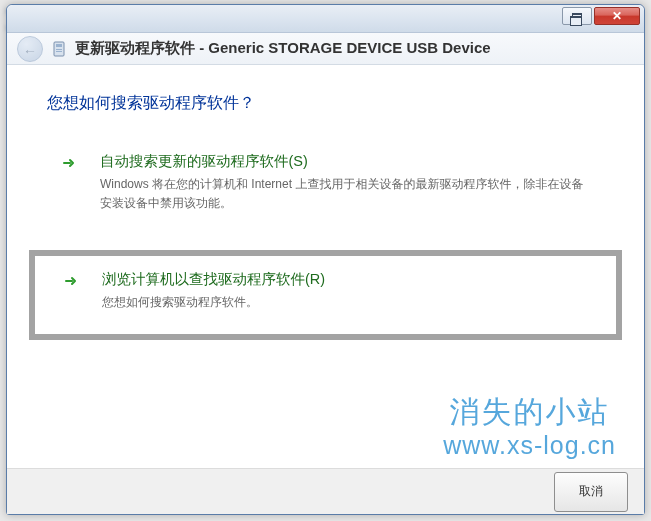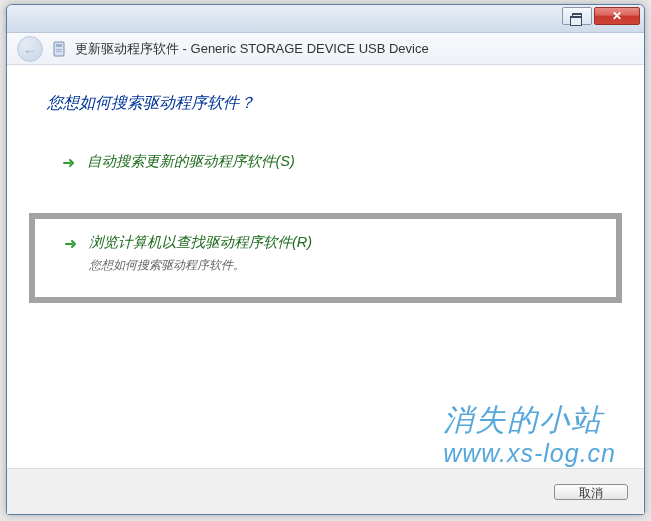--- a/index.html
+++ b/index.html
@@ -96,39 +96,39 @@
       opacity: 0.55;
     }
     .device-icon {
       width: 16px;
       height: 16px;
       display: flex;
       align-items: center;
       justify-content: center;
     }
     .header-title {
-      font-size: 13px;
+      font-size: 15px;
       color: #333;
+      font-weight: bold;
     }
     .content {
       flex: 1;
       padding: 28px 40px 28px 40px;
       position: relative;
-      font-style: italic;
     }
     .heading {
       font-size: 16px;
       color: #003399;
       margin-bottom: 28px;
     }
     .option {
       padding: 10px 14px 14px 14px;
       display: flex;
       align-items: flex-start;
-      gap: 10px;
+      gap: 23px;
       margin-bottom: 24px;
       cursor: pointer;
     }
     .option.highlighted {
       border: 6px solid #a3a3a3;
       margin-left: -18px;
       margin-right: -18px;
       padding: 14px 28px 22px 28px;
     }
     .arrow-icon {
@@ -150,35 +150,35 @@
       height: 46px;
       background: #f0f0f0;
       border-top: 1px solid #dcdcdc;
       display: flex;
       justify-content: flex-end;
       align-items: center;
       padding: 0 16px;
     }
     .btn {
       min-width: 74px;
-      height: 16px;
+      height: 40px;
       border: 1px solid #8e8e8e;
       border-radius: 3px;
       background: linear-gradient(to bottom, #fdfdfd, #e6e6e6);
       font-size: 12px;
       color: #333;
       padding: 0 14px;
       cursor: pointer;
       font-family: inherit;
     }
     .watermark {
       position: absolute;
       right: 28px;
-      bottom: 0;
-      text-align: left;
+      bottom: 8px;
+      text-align: center;
       pointer-events: none;
     }
     .watermark .w1 {
       font-family: "KaiTi","STKaiti",serif;
       font-size: 30px;
       color: #56a7dc;
       text-shadow: 1px 1px 0 #fff;
       letter-spacing: 2px;
     }
     .watermark .w2 {
@@ -234,20 +234,21 @@
     <div class="heading">您想如何搜索驱动程序软件？</div>
 
     <div class="option">
       <span class="arrow-icon">
         <svg width="16" height="16" viewBox="0 0 16 16">
           <path d="M3 8 L9 8 M9 5 L12 8 L9 11" stroke="#2e9c2e" stroke-width="2" fill="none" stroke-linecap="round" stroke-linejoin="round"></path>
         </svg>
       </span>
       <div class="option-body">
         <div class="option-title">自动搜索更新的驱动程序软件(S)</div>
+        <div class="option-desc">Windows 将在您的计算机和 Internet 上查找用于相关设备的最新驱动程序软件，除非在设备安装设备中禁用该功能。</div>
       </div>
     </div>
 
     <div class="option highlighted">
       <span class="arrow-icon">
         <svg width="16" height="16" viewBox="0 0 16 16">
           <path d="M3 8 L9 8 M9 5 L12 8 L9 11" stroke="#2e9c2e" stroke-width="2" fill="none" stroke-linecap="round" stroke-linejoin="round"></path>
         </svg>
       </span>
       <div class="option-body">

